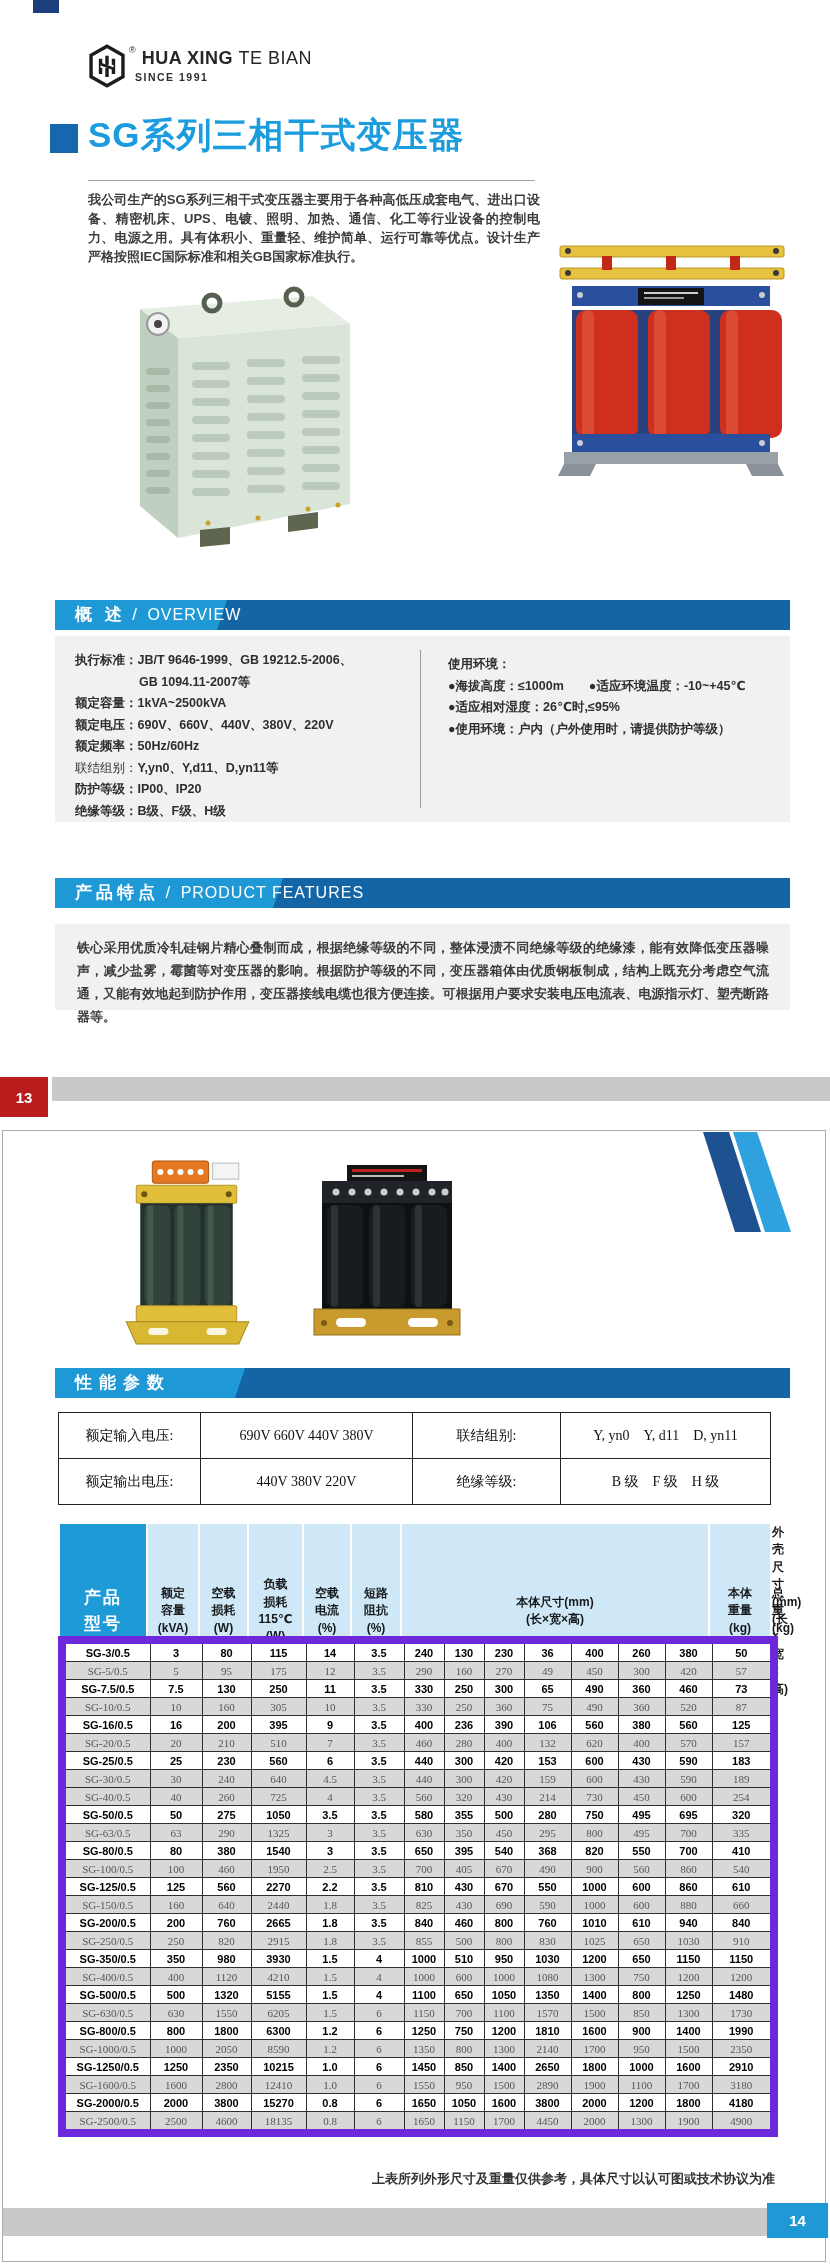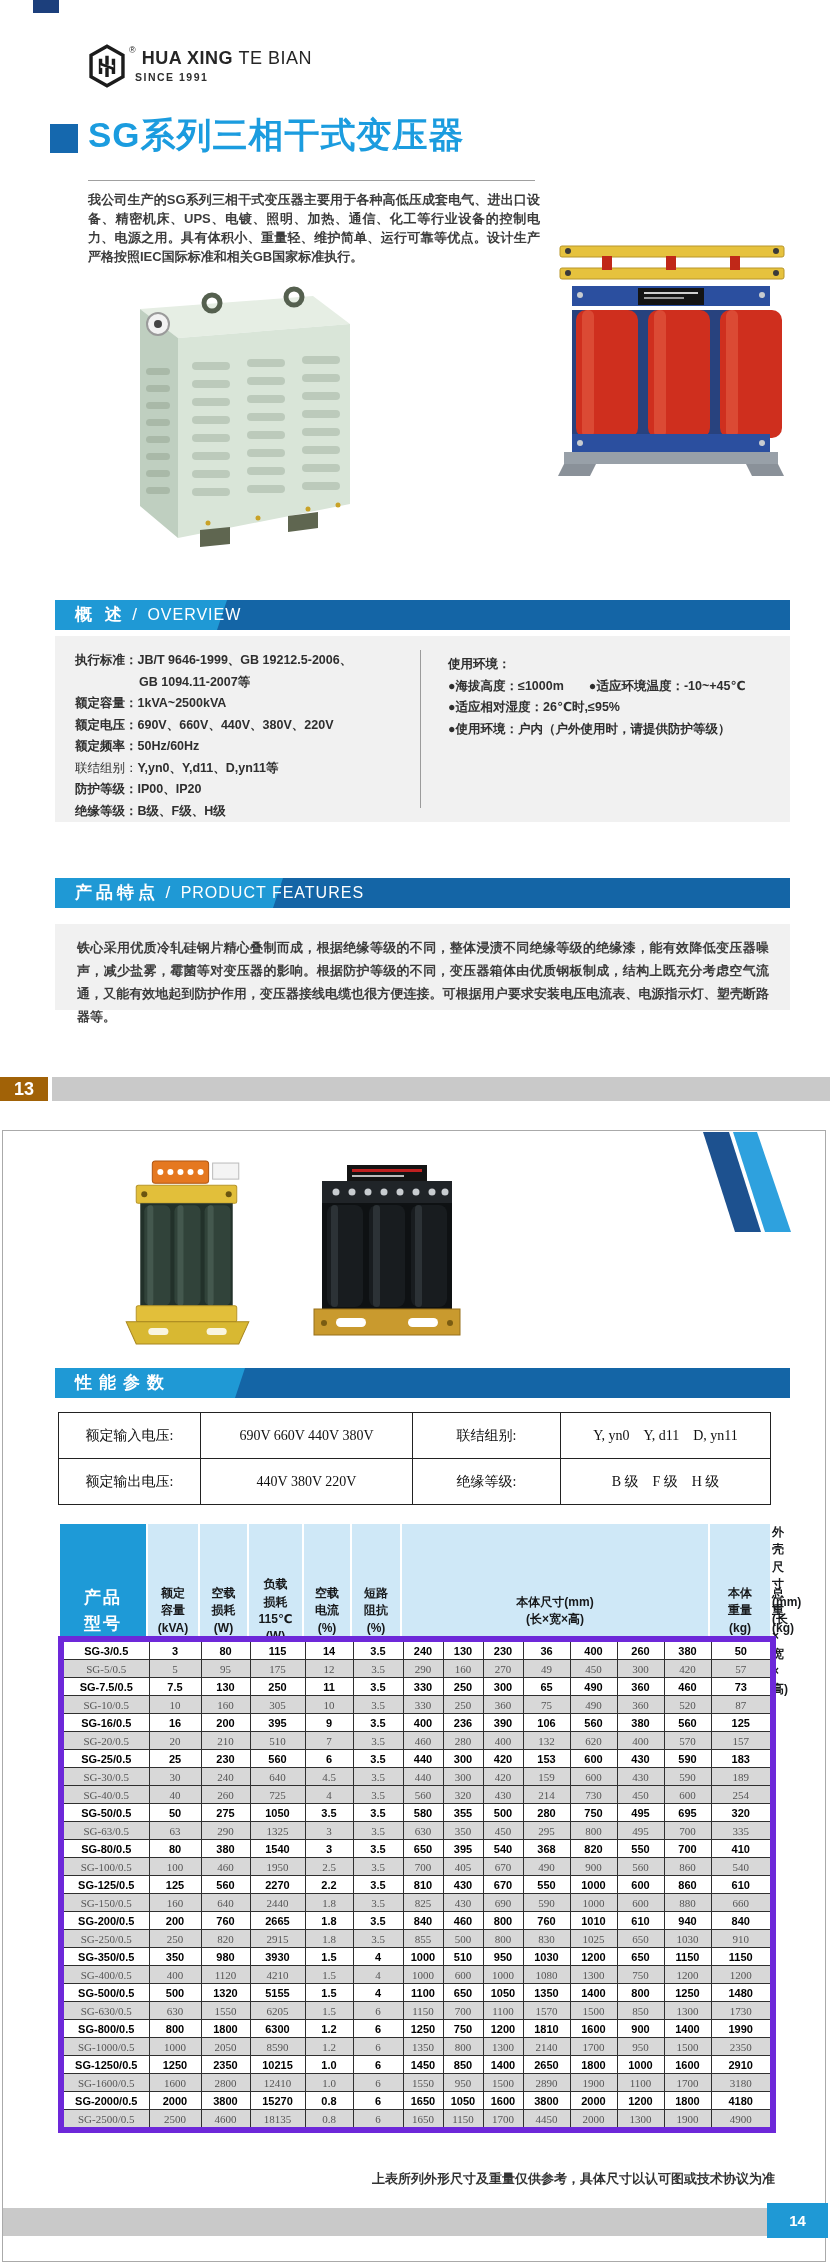--- a/index.html
+++ b/index.html
@@ -49,21 +49,21 @@
   .env-line{font-size:12.5px;line-height:21.5px;color:#2e2e2e;font-weight:600;white-space:nowrap;}
 
   
   .features-bar{left:55px;top:878px;width:735px;}
   .features-bar .light{width:228px;}
   .features-box{left:55px;top:924px;width:735px;height:86px;background:#f1f1f1;}
   .features-text{position:absolute;left:22px;top:12px;width:692px;font-size:13px;line-height:23px;color:#3c3c3c;font-weight:600;text-align:justify;}
 
   
   .p1-bar{left:52px;top:1077px;width:778px;height:24px;background:#c9c9c9;}
-  .p1-num{left:0;top:1077px;width:48px;height:24px;background:#a16207;color:#fff;font-size:18px;font-weight:bold;display:flex;align-items:center;justify-content:center;}
+  .p1-num{left:0;top:1077px;width:48px;height:40px;background:#b91c1c;color:#fff;font-size:15px;font-weight:bold;display:flex;align-items:center;justify-content:center;}
 
   
   .p2-frame{left:2px;top:1130px;width:822px;height:1130px;border:1.5px solid #aaaaaa;background:#fff;}
   .ribbons{left:695px;top:1132px;}
 
   
   .perf-bar{left:55px;top:1368px;width:735px;}
   .perf-bar .light{width:190px;}
   .perf-bar .cap .cn{letter-spacing:7px;}
 
@@ -71,21 +71,21 @@
   .io-table{left:58px;top:1412px;}
   table.io{border-collapse:collapse;table-layout:fixed;width:712px;font-family:"Liberation Serif","DejaVu Serif",serif;}
   table.io td{border:1.5px solid #222;height:45px;text-align:center;font-size:14px;color:#111;padding:0 4px;}
 
   
   .spec-head-wrap{left:58px;top:1522px;}
   table.sh{border-collapse:collapse;table-layout:fixed;width:712px;}
   table.sh th{border:2px solid #ffffff;background:#cfe8f7;height:108px;font-size:12px;font-weight:bold;color:#16181a;line-height:1.45;padding:0;text-align:center;vertical-align:middle;}
   table.sh th.blue{background:#1e9ad7;color:#ffffff;font-size:17px;letter-spacing:2px;line-height:1.5;}
   .spec-body-wrap{left:58px;top:1636px;}
-  table.sb{border-collapse:collapse;table-layout:fixed;width:712px;border:6px solid #6d28d9;}
+  table.sb{border-collapse:collapse;table-layout:fixed;width:712px;border:8px solid #6d28d9;}
   table.sb td{border:1px solid #2f2f2f;height:17px;text-align:center;font-size:11px;padding:0 1px;white-space:nowrap;}
   table.sb tr.white td{background:#ffffff;color:#000;font-weight:bold;font-family:"Liberation Sans","DejaVu Sans",sans-serif;}
   table.sb tr.gray td{background:#d8d8d8;color:#555;font-weight:normal;font-family:"Liberation Serif","DejaVu Serif",serif;}
 
   
   .note{left:335px;top:2170px;width:440px;text-align:right;font-size:13px;font-weight:bold;color:#333;}
   .p2-bar{left:3px;top:2208px;width:764px;height:28px;background:#c9c9c9;}
   .p2-num{left:767px;top:2203px;width:61px;height:35px;background:#1f99d5;color:#fff;font-size:15px;font-weight:bold;display:flex;align-items:center;justify-content:center;}
 </style>
 </head>

